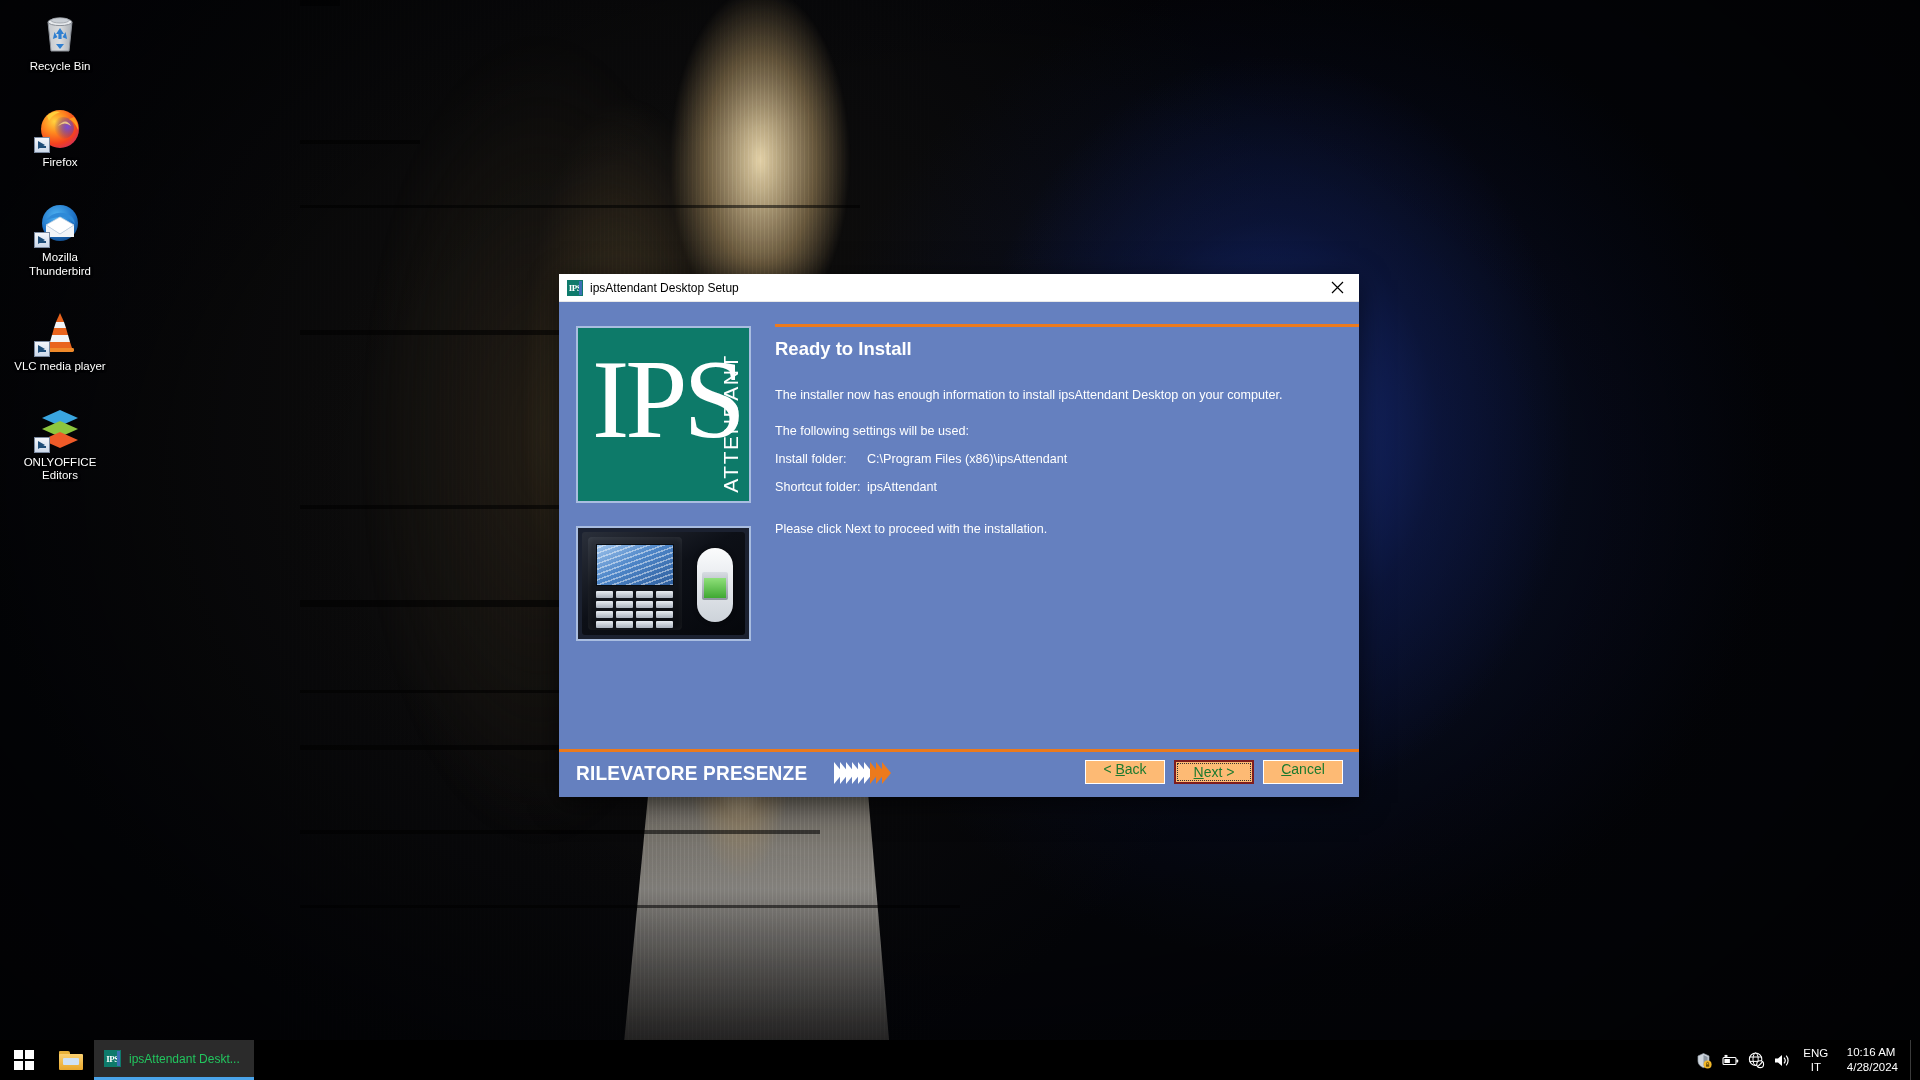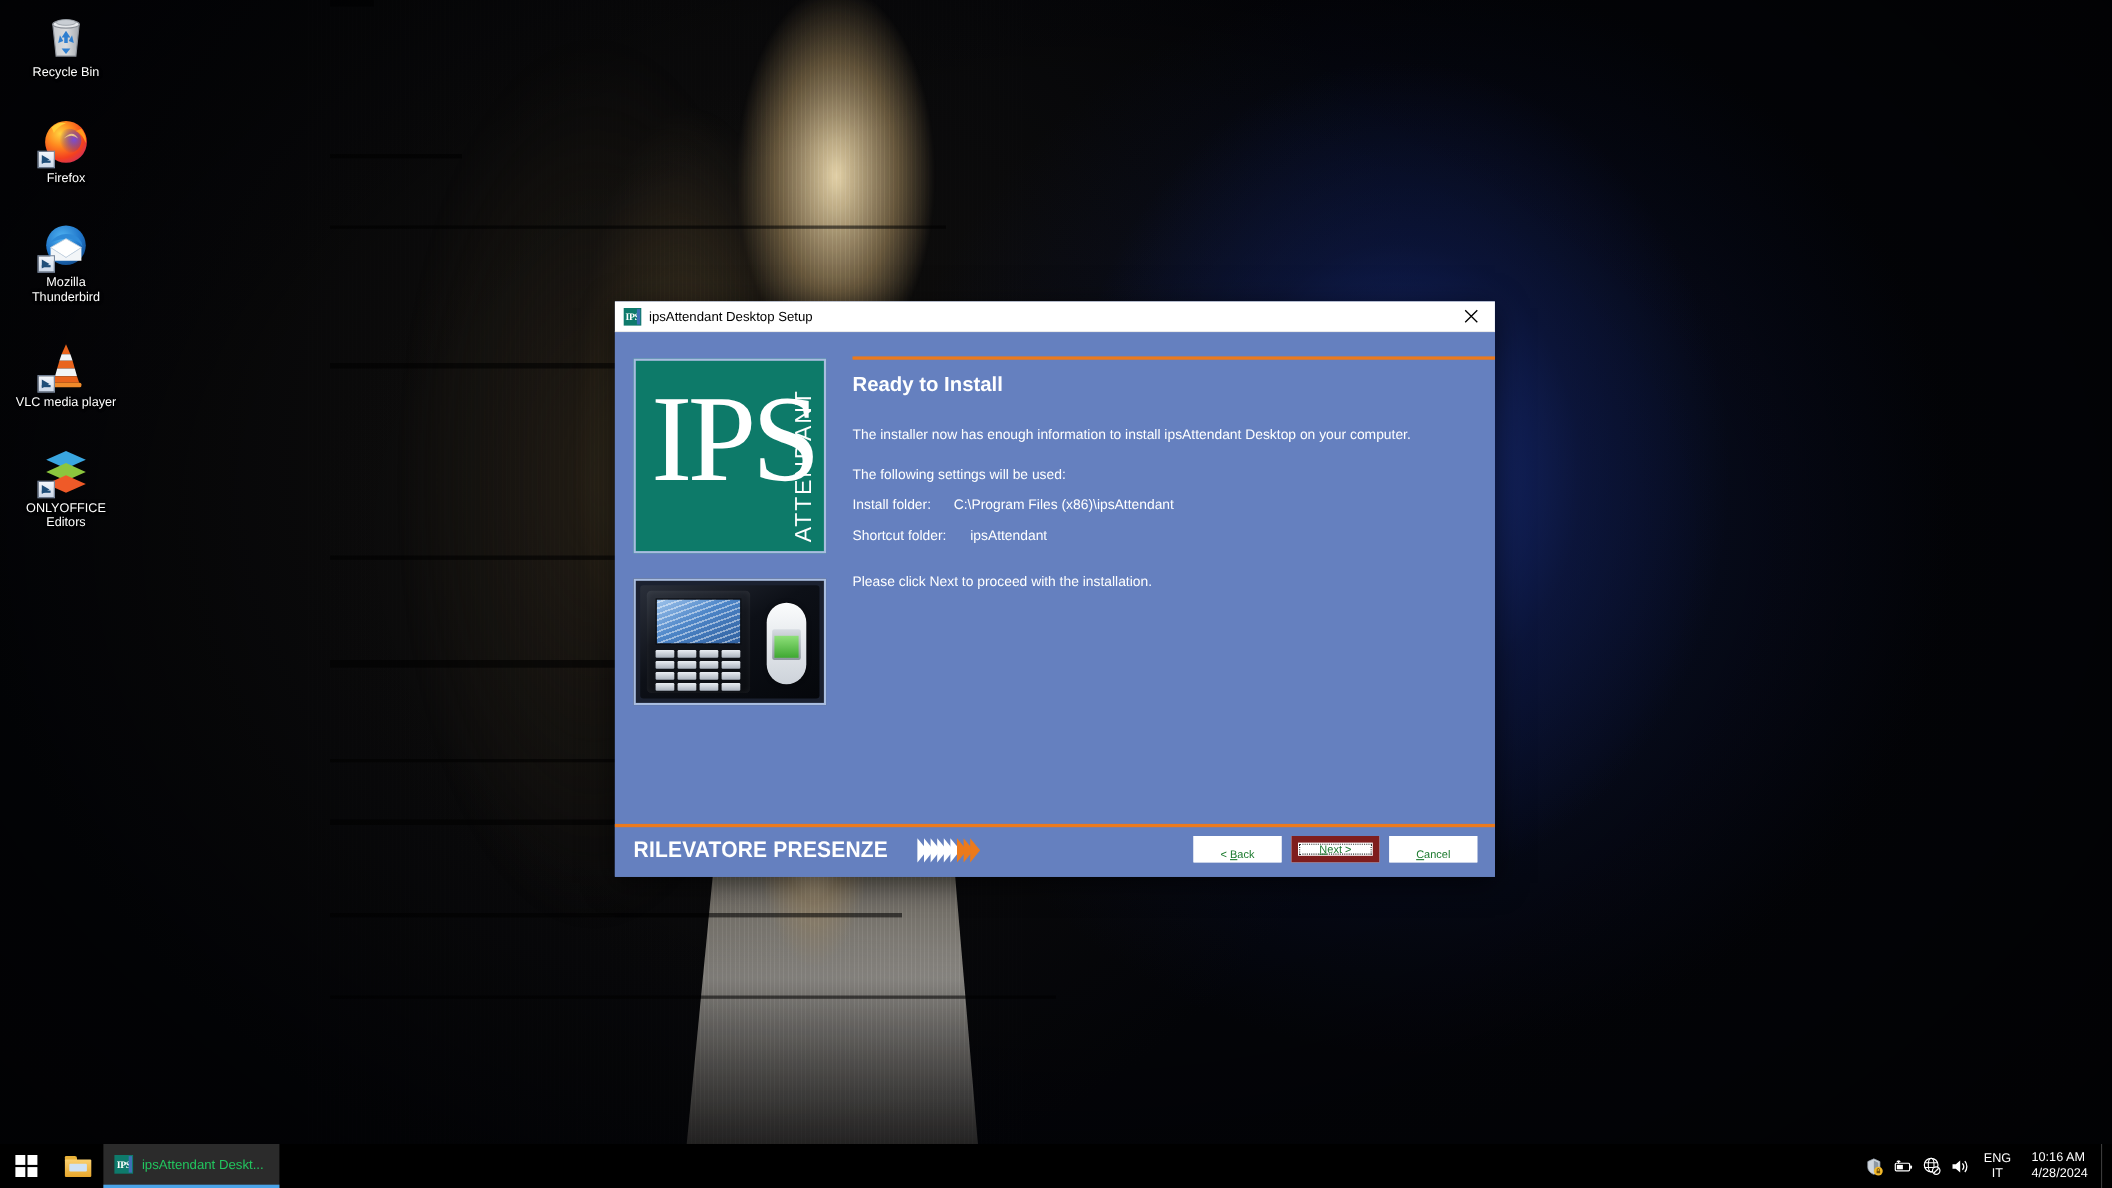--- a/index.html
+++ b/index.html
@@ -170,21 +170,21 @@
   }
   #page-title{
     position:absolute; left:0; top:36px; font-size:18.5px; font-weight:bold; color:#ffffff;
   }
   .ctext{ position:absolute; color:#ffffff; font-size:12.6px; }
   #intro{ left:0; top:86px;text-align:center; }
   #settings-lead{ left:0; top:122px; }
   #row-install-label{ left:0; top:150px; }
   #row-install-value{ left:92px; top:150px; }
   #row-shortcut-label{ left:0; top:178px; }
-  #row-shortcut-value{ left:107px; top:178px; }
+  #row-shortcut-value{ left:92px; top:178px; }
   #closing{ left:0; top:220px; }
 
   #footer{
     position:absolute; left:0; right:0; bottom:0; height:48px;
     border-top:3px solid #ec7a1c; background:#6580bf;margin-top:30px;
   }
   #brand{
     position:absolute; left:17px; top:9px; display:flex; align-items:center;
   }
   #brand-text{
@@ -194,25 +194,25 @@
   #chevrons{ display:flex; align-items:center; margin-left:12px; }
   #chevrons span{
     display:block; width:0; height:0;
     border-top:11px solid transparent; border-bottom:11px solid transparent;
     border-left:9px solid #ffffff; margin-left:-3px;
   }
   #chevrons span.o{ border-left-color:#ec7a1c; }
 
   #btn-row{ position:absolute; right:16px; top:8px; display:flex; gap:9px; }
   .btn{
-    width:80px; height:24px; background:#ffffff; border:1px solid #ffffff;
-    display:flex; align-items:flex-end; justify-content:center;
-    font-size:10px; color:#1c7a2e; cursor:pointer; position:relative;
-  }
-  .btn.default{ border:6px solid #7f1d1d; }
+    width:80px; height:24px; background:#fdba74; border:1px solid #ffffff;
+    display:flex; align-items:flex-start; justify-content:center;
+    font-size:14px; color:#1c7a2e; cursor:pointer; position:relative;
+  }
+  .btn.default{ border:2px solid #7f1d1d; }
   .btn.default .inner{
     position:absolute; inset:1px; border:1px dotted #333;
     display:flex; align-items:center; justify-content:center;
   }
   .btn u{ text-decoration:underline; }
 
   
   #taskbar{
     position:absolute; left:0; bottom:0; width:1920px; height:40px;
     background:#000000; display:flex; align-items:center;

